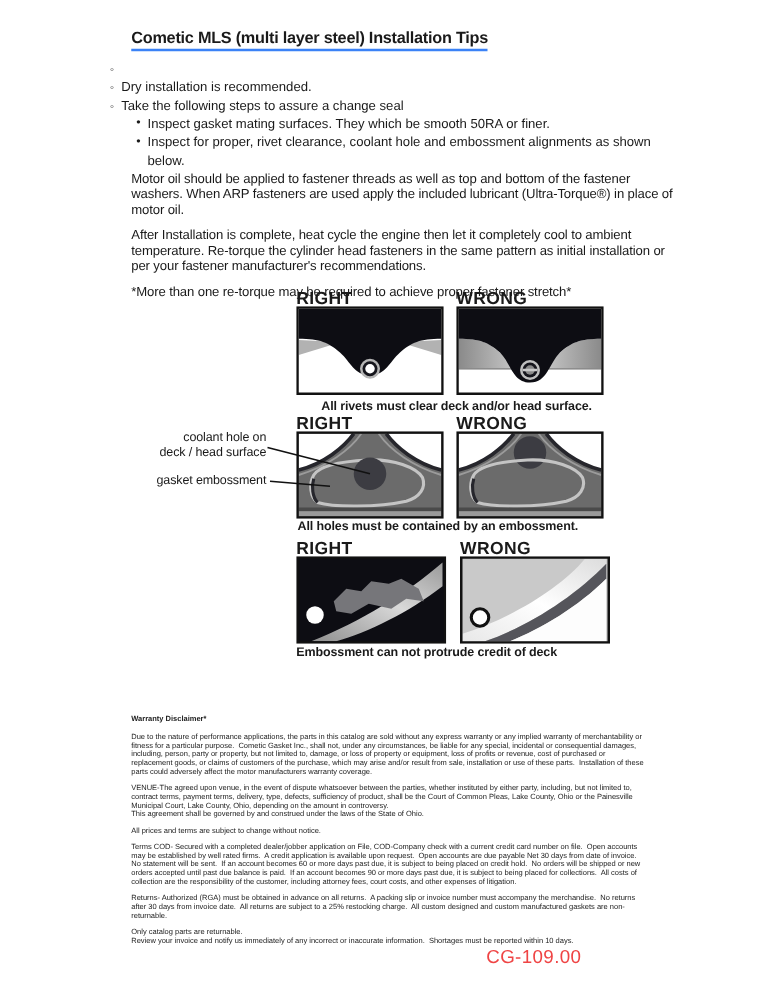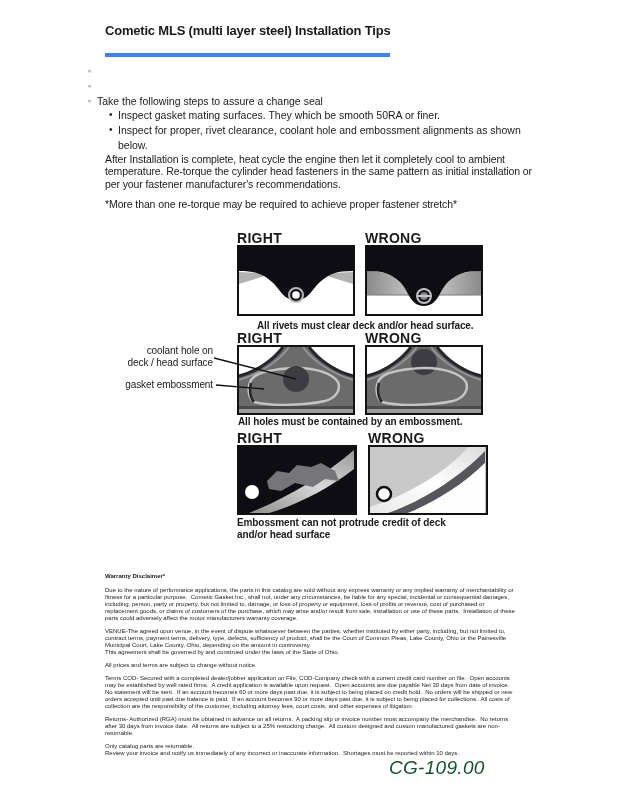--- a/index.html
+++ b/index.html
@@ -2,21 +2,21 @@
 <html><head>
 <meta charset="utf-8">
 <style>
   html,body{margin:0;padding:0;background:#fff;}
   .page{position:relative;width:618px;height:800px;background:#ffffff;
         font-family:"Liberation Sans",sans-serif;color:#1a1a1a;overflow:hidden;}
 
   
   .intro{position:absolute;left:105px;top:21px;width:442px;}
   .title{font-size:13px;font-weight:bold;letter-spacing:-0.2px;margin:0 0 5px 0;
-         display:inline-block;border-bottom:4px solid #3b82f6;padding-bottom:15px;}
+         display:inline-block;border-bottom:2px solid #3b82f6;padding-bottom:2px;}
   ul.bullets{list-style:none;margin:2px 0 0 -17px;padding:0;font-size:10.5px;}
   ul.bullets li{display:flex;line-height:14.8px;margin:0;}
   ul.bullets li .mk{width:9px;flex:0 0 9px;font-size:9px;}
   ul.bullets li.sub{margin-left:21px;}
   ul.bullets li.sub .mk{font-size:10px;}
   .diesel-h{font-size:12.5px;font-weight:bold;margin:8px 0 5px 0;}
   .para{font-size:10.5px;line-height:12.5px;letter-spacing:-0.1px;margin:0 0 8px 0;white-space:pre-wrap;}
 
   
   .dgrow{position:absolute;display:flex;}
@@ -27,49 +27,51 @@
   .ann{position:absolute;font-size:10px;line-height:12px;text-align:right;letter-spacing:-0.1px;}
   .ann span{display:block;}
   .leader{position:absolute;left:140px;top:340px;z-index:5;pointer-events:none;}
 
   
   .legal{position:absolute;left:105px;top:573px;width:412px;color:#222;}
   .legal p{font-size:6px;line-height:7px;margin:0 0 6px 0;white-space:pre-wrap;letter-spacing:0;}
   .legal p.lh{font-weight:bold;margin:0 0 7px 0;}
   .legal p.tight{margin:0;}
 
-  .pagenum{position:absolute;left:389px;top:757px;font-size:19px;letter-spacing:0.3px;color:#14532d;font-style:italic;}
+  .pagenum{position:absolute;left:389px;top:757px;font-size:15px;letter-spacing:0.3px;color:#ef4444;}
 </style>
 </head>
 <body>
 
 <div class="page">
 
   <div class="intro">
     <h1 class="title">Cometic MLS (multi layer steel) Installation Tips</h1>
     <ul class="bullets">
       <li>
           <span class="mk">◦</span>
         </li>
       <li>
           <span class="mk">◦</span>
+          <span>Dry installation is recommended.</span>
         </li>
       <li>
           <span class="mk">◦</span>
           <span>Take the following steps to assure a change seal</span>
         </li>
       <li class="sub">
           <span class="mk">•</span>
           <span>Inspect gasket mating surfaces.  They which be smooth 50RA or finer.</span>
         </li>
       <li class="sub">
           <span class="mk">•</span>
           <span>Inspect for proper, rivet clearance, coolant hole and embossment alignments as shown below.</span>
         </li>
     </ul>
+    <p class="para">Motor oil should be applied to fastener threads as well as top and bottom of the fastener washers. When ARP fasteners are used apply the included lubricant (Ultra-Torque®) in place of motor oil.</p>
     <p class="para">After Installation is complete, heat cycle the engine then let it completely cool to ambient temperature. Re-torque the cylinder head fasteners in the same pattern as initial installation or per your fastener manufacturer's recommendations.</p>
     <p class="para">*More than one re-torque may be required to achieve proper fastener stretch*</p>
   </div>
 
   <div class="dgrow" style="left:237px;top:231px;">
     <div class="dgcol" style="width:118px;margin-right:10px;">
       <div class="dglabel">RIGHT</div>
       <svg width="118" height="71" viewBox="0 0 118 71">
         <rect x="1" y="1" width="116" height="69" fill="#ffffff"></rect>
         <polygon points="2,27 2,39 36,28.5" fill="#b2b2b2"></polygon>
@@ -190,21 +192,20 @@
         <path d="M2,62 C40,50 80,26 100,2 L117,2 L117,6 C92,32 55,56 20,68 L2,68 Z" fill="url(#g4)"></path>
         <path d="M20,68 C55,56 92,32 117,6 L117,18 C95,40 65,58 40,68 Z" fill="#55555b"></path>
         <path d="M40,68 C65,58 95,40 117,18 L117,68 Z" fill="#fdfdfd"></path>
         <circle cx="16" cy="49" r="7" fill="#ffffff" stroke="#111" stroke-width="2.5"></circle>
         <rect x="1" y="1" width="118" height="68" fill="none" stroke="#111" stroke-width="2"></rect>
       </svg>
     </div>
   </div>
   <div class="dgcap" style="left:237px;top:517px;width:250px;">
     <span style="display:block">Embossment can not protrude credit of deck</span>
-    <span style="display:block">and/or head surface</span>
   </div>
 
   <div class="legal">
     <p class="lh">Warranty Disclaimer*</p>
     <p>Due to the nature of performance applications, the parts in this catalog are sold without any express warranty or any implied warranty of merchantability or fitness for a particular purpose.  Cometic Gasket Inc., shall not, under any circumstances, be liable for any special, incidental or consequential damages, including, person, party or property, but not limited to, damage, or loss of property or equipment, loss of profits or revenue, cost of purchased or replacement goods, or claims of customers of the purchase, which may arise and/or result from sale, installation or use of these parts.  Installation of these parts could adversely affect the motor manufacturers warranty coverage.</p>
     <p class="tight">VENUE-The agreed upon venue, in the event of dispute whatsoever between the parties, whether instituted by either party, including, but not limited to, contract terms, payment terms, delivery, type, defects, sufficiency of product, shall be the Court of Common Pleas, Lake County, Ohio or the Painesville Municipal Court, Lake County, Ohio, depending on the amount in controversy.</p>
     <p>This agreement shall be governed by and construed under the laws of the State of Ohio.</p>
     <p>All prices and terms are subject to change without notice.</p>
     <p>Terms COD- Secured with a completed dealer/jobber application on File, COD-Company check with a current credit card number on file.  Open accounts may be established by well rated firms.  A credit application is available upon request.  Open accounts are due payable Net 30 days from date of invoice.  No statement will be sent.  If an account becomes 60 or more days past due, it is subject to being placed on credit hold.  No orders will be shipped or new orders accepted until past due balance is paid.  If an account becomes 90 or more days past due, it is subject to being placed for collections.  All costs of collection are the responsibility of the customer, including attorney fees, court costs, and other expenses of litigation.</p>
     <p>Returns- Authorized (RGA) must be obtained in advance on all returns.  A packing slip or invoice number must accompany the merchandise.  No returns after 30 days from invoice date.  All returns are subject to a 25% restocking charge.  All custom designed and custom manufactured gaskets are non-returnable.</p>

